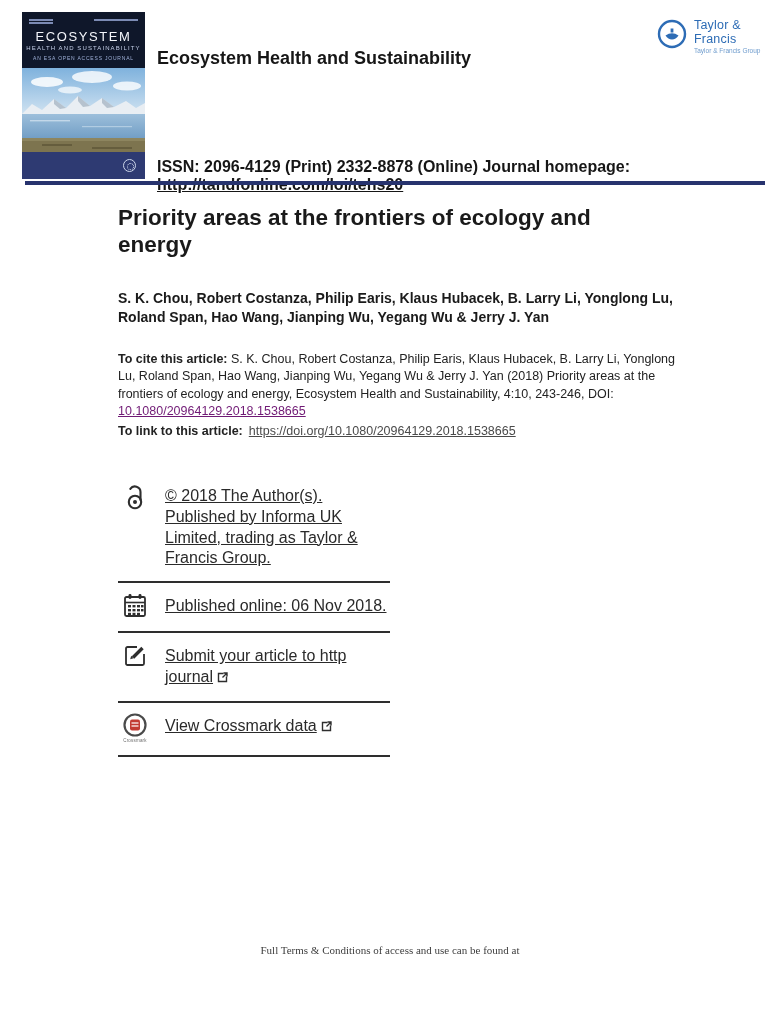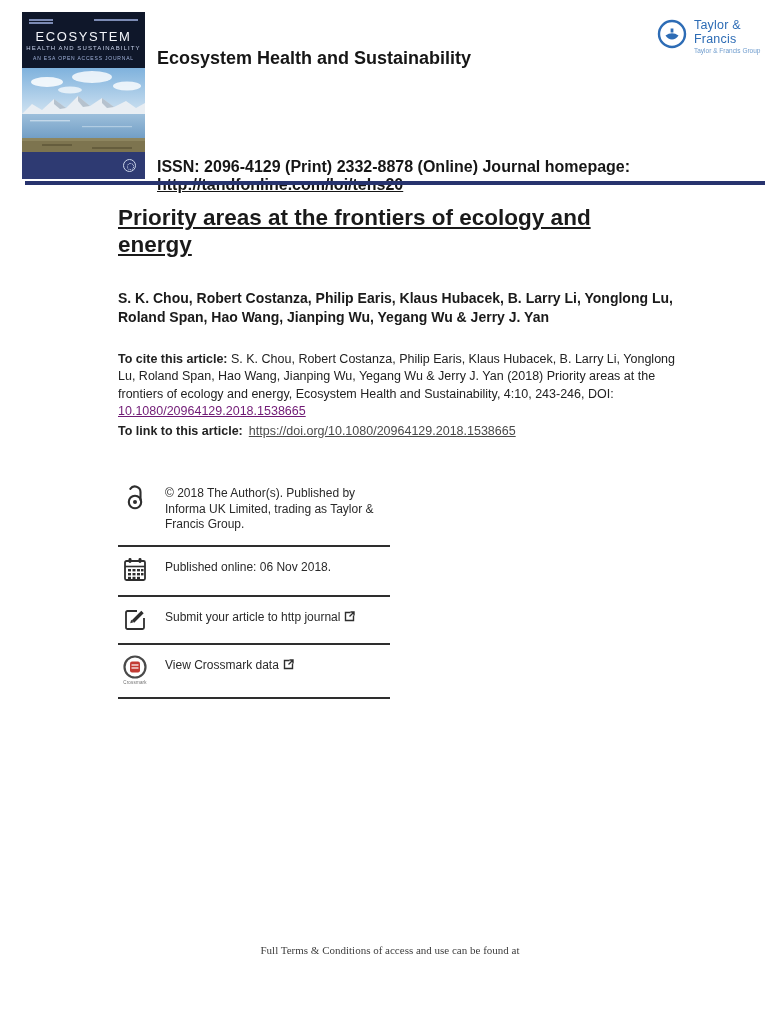--- a/index.html
+++ b/index.html
@@ -27,33 +27,33 @@
   .tf-text-name { color:#2d6cb5; font-size:12.5px; letter-spacing:.2px; }
   .tf-text-group { color:#6f9ccd; font-size:6.5px; margin-top:1px; }
 
   
   .journal-title { position:absolute; left:157px; top:48px; font-size:18px; font-weight:700; color:#161616; }
   .issn-line { position:absolute; left:157px; top:158px; font-size:16px; font-weight:700; color:#161616; }
   .issn-line a { color:#161616; text-decoration:underline; }
   .navy-rule { position:absolute; left:25px; top:181px; width:740px; height:4px; }
 
   
-  .article-title { position:absolute; left:118px; top:204px; width:540px; font-size:22.5px; line-height:1.22; font-weight:600; color:#1a1a1a;text-decoration:underline; }
+  .article-title { position:absolute; left:118px; top:204px; width:540px; font-size:22.5px; line-height:1.22; font-weight:600; color:#1a1a1a; }
   .authors { position:absolute; left:118px; top:289px; width:566px; font-size:14px; font-weight:700; line-height:1.35; color:#1a1a1a; }
   .cite { position:absolute; left:118px; top:351px; width:562px; font-size:12.5px; line-height:1.38; color:#222; }
   .cite b { font-weight:700; }
   .cite a { color:#701a75; text-decoration:underline; }
   .linkline { position:absolute; left:118px; top:424px; font-size:12.5px; color:#222; }
   .linkline b { font-weight:700; }
   .linkline a { color:#4a4a4a; text-decoration:underline; margin-left:6px; }
 
   
   .info { position:absolute; left:118px; top:473px; width:272px; }
   .info-item { display:flex; align-items:flex-start; gap:17px; padding:10px 0 12px 4px; border-bottom:2px solid #2e2e2e; }
-  .info-item .txt { font-size:12px; line-height:1.3; color:#2a2a2a; padding-top:3px; }
+  .info-item .txt { font-size:16px; line-height:1.3; color:#2a2a2a; padding-top:3px;text-decoration:underline; }
   .info-item .icn { flex:0 0 26px; display:flex; flex-direction:column; align-items:center; }
   .cm-caption { font-size:4.5px; color:#6d6d6d; margin-top:1px; letter-spacing:.2px; }
   .extlink { display:inline-block; vertical-align:-1px; margin-left:4px; }
 
   
   .footer { position:absolute; left:0; top:943px; width:100%; text-align:center; font-size:11px; line-height:1.45; color:#3d3d3d;font-family:Liberation Serif, serif; }
   .footer a { color:#3d3d3d; text-decoration:none; }
 </style>
 </head>
 <body>

